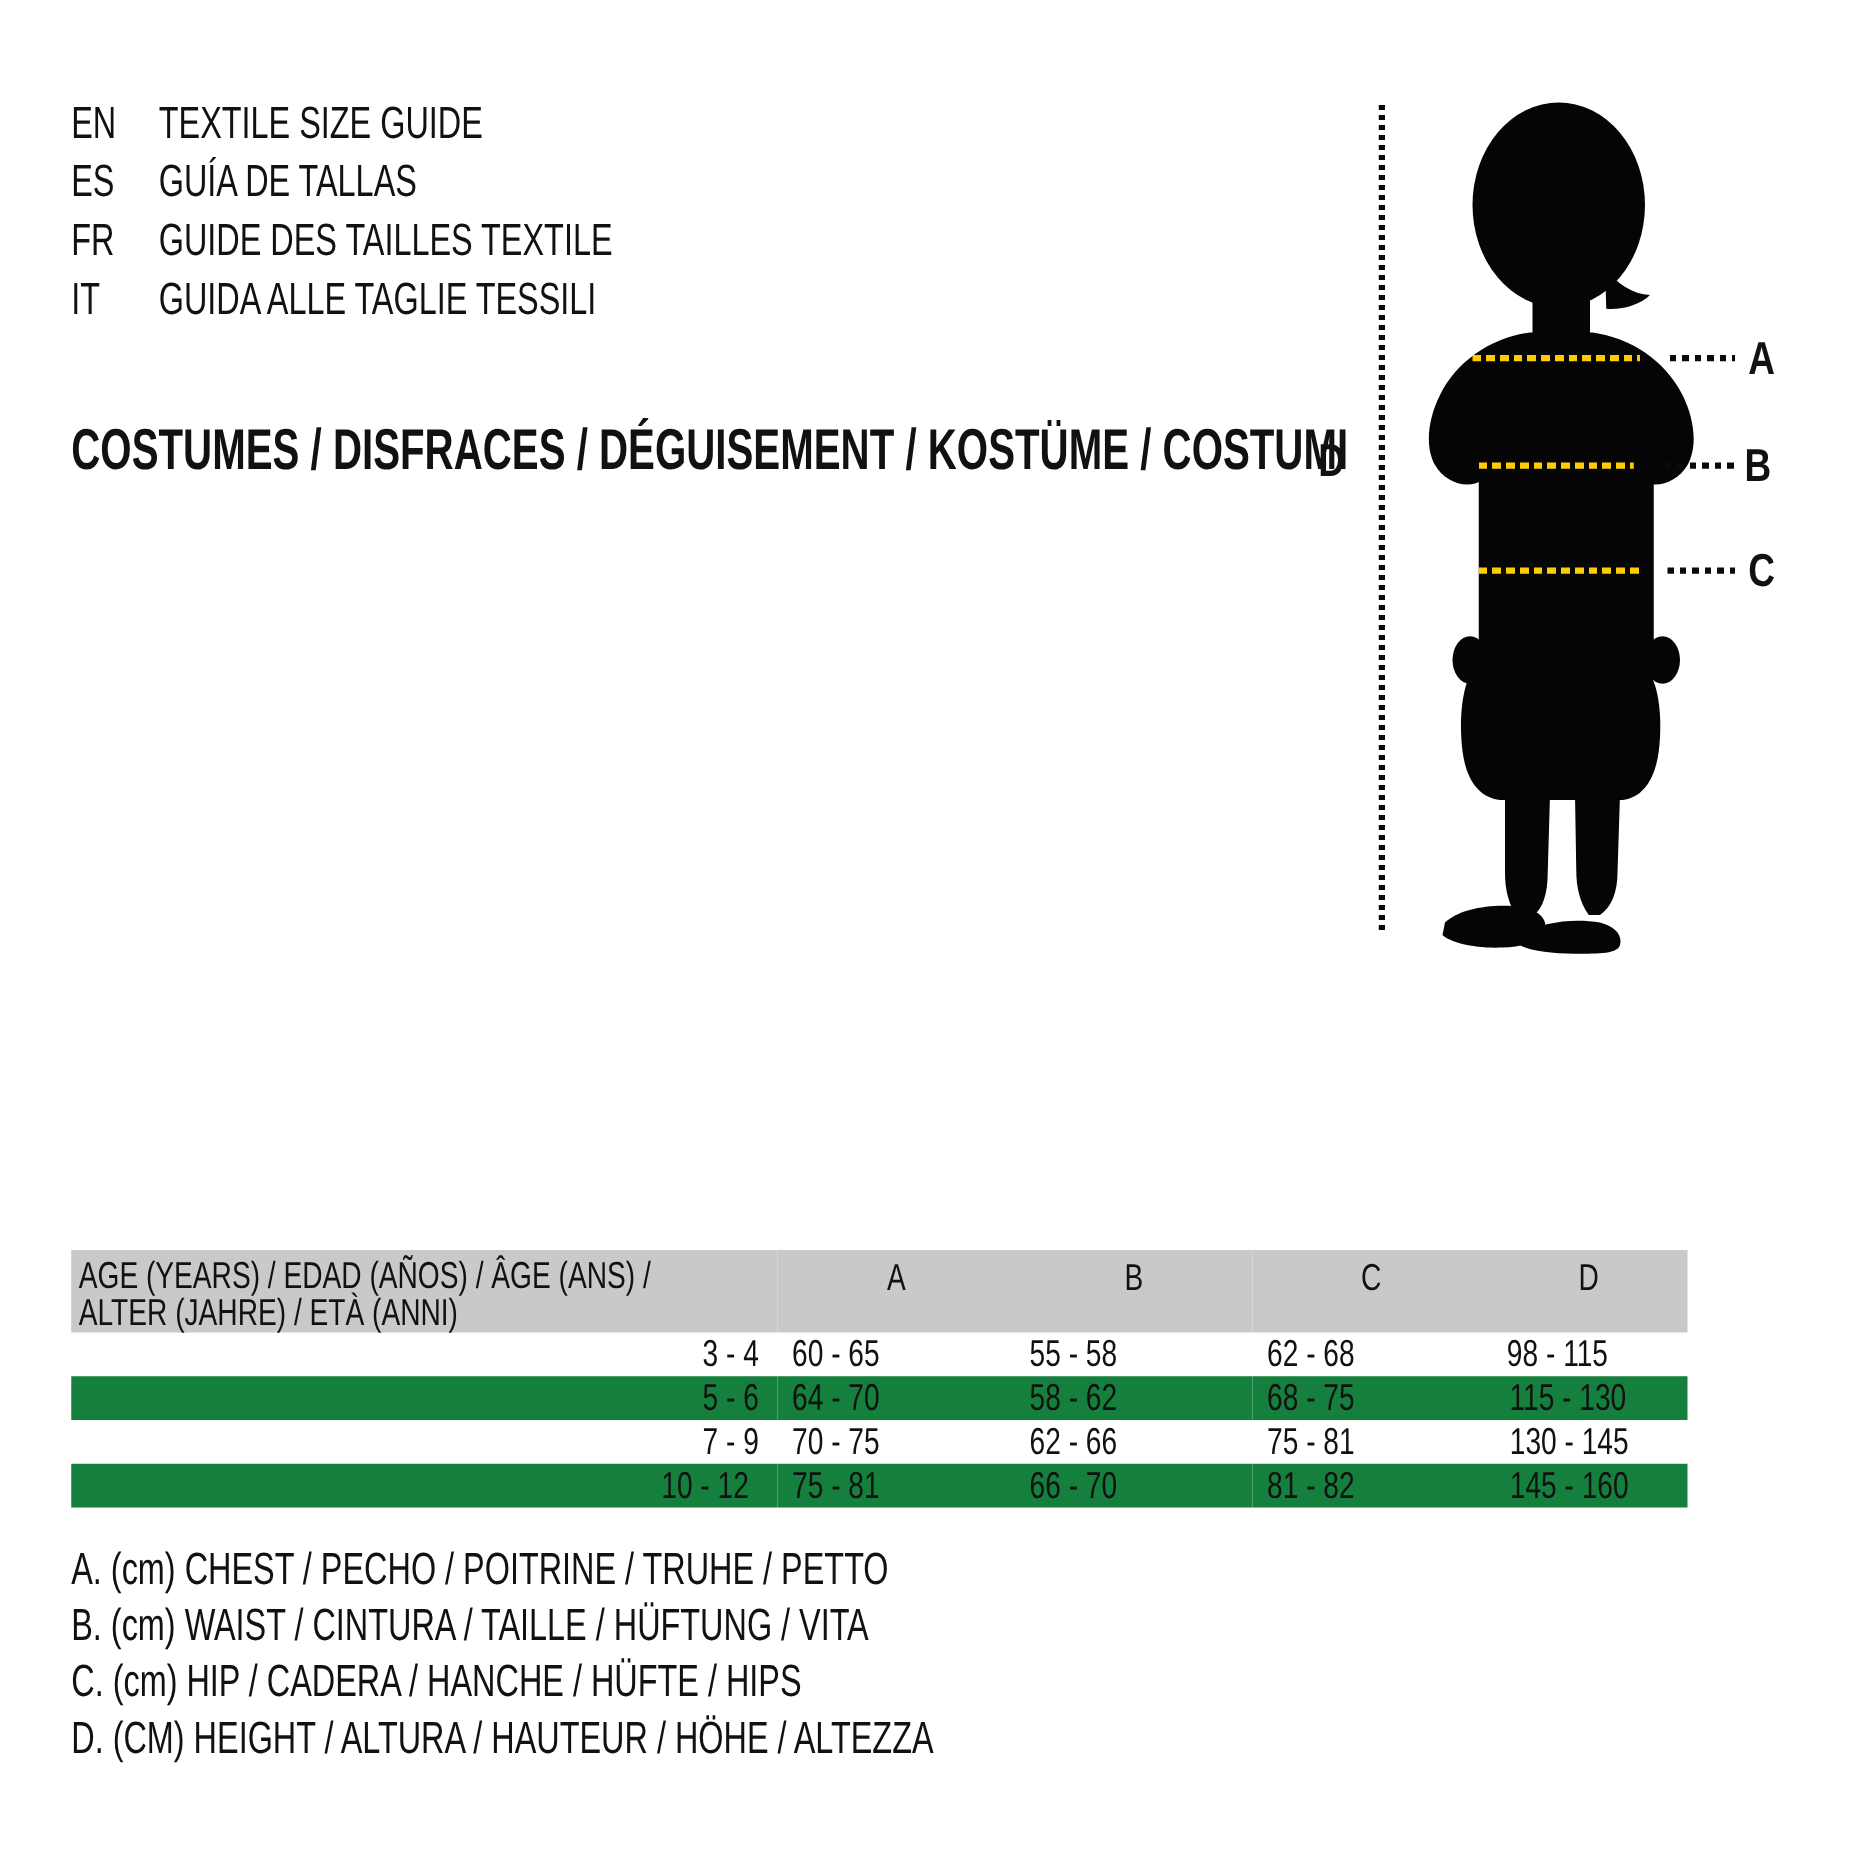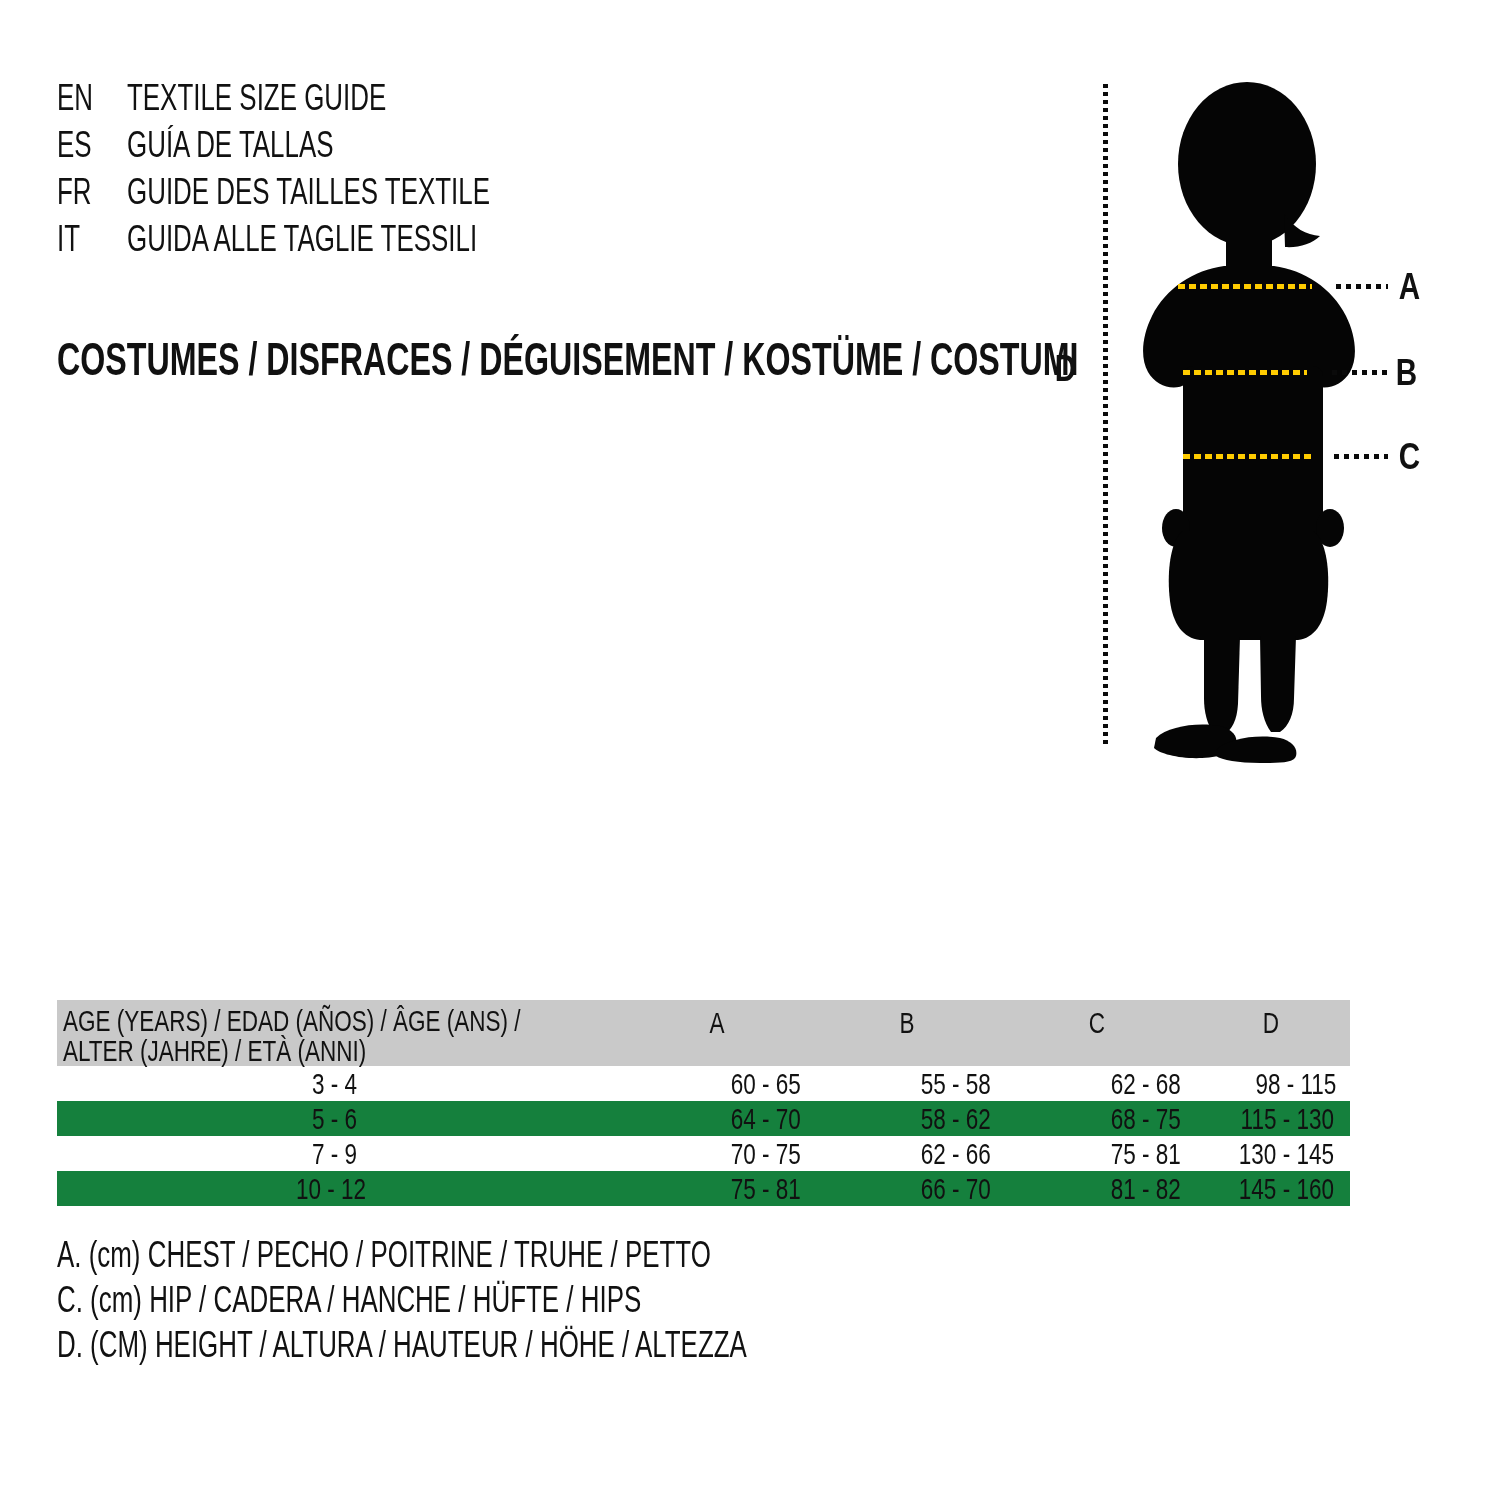--- a/index.html
+++ b/index.html
@@ -50,22 +50,22 @@
   .size-table col.c-a,.size-table col.c-b,.size-table col.c-c{width:190px;}
   .size-table col.c-d{width:158px;}
   .size-table th,.size-table td{padding:0;font-weight:normal;}
   .size-table thead tr{background:#c9c9c9;height:65px;}
   .size-table thead th{vertical-align:top;padding-top:6px;}
   .size-table thead th.age-th{text-align:left;padding-left:6px;}
   .size-table thead th .hline{display:block;line-height:30px;}
   .size-table thead th.col-th{text-align:center;}
   .size-table tbody tr{height:35px;}
   .size-table tbody tr.alt{background:#15803d;}
-  .size-table tbody td{text-align:right;}
-  .size-table tbody td.age-td{text-align:center;padding-left:6px;}
+  .size-table tbody td{text-align:left;}
+  .size-table tbody td.age-td{text-align:right;padding-left:6px;}
 
   
   .legend{position:absolute;left:57px;top:1232px;}
   .legend-row{height:45px;font-size:36px;display:flex;align-items:center;}
 </style>
 </head>
 <body>
 
 <div class="canvas">
 
@@ -183,20 +183,23 @@
         <td><span class="condc">145 - 160</span></td>
       </tr>
     </tbody>
   </table>
 
   <div class="legend">
     <div class="legend-row">
         <span class="cond">A. (cm) CHEST / PECHO / POITRINE / TRUHE / PETTO</span>
       </div>
     <div class="legend-row">
+        <span class="cond">B. (cm) WAIST / CINTURA / TAILLE / HÜFTUNG / VITA</span>
+      </div>
+    <div class="legend-row">
         <span class="cond">C. (cm) HIP / CADERA / HANCHE / HÜFTE / HIPS</span>
       </div>
     <div class="legend-row">
         <span class="cond">D. (CM) HEIGHT / ALTURA / HAUTEUR / HÖHE / ALTEZZA</span>
       </div>
   </div>
 
 </div>
 
 </body></html>

